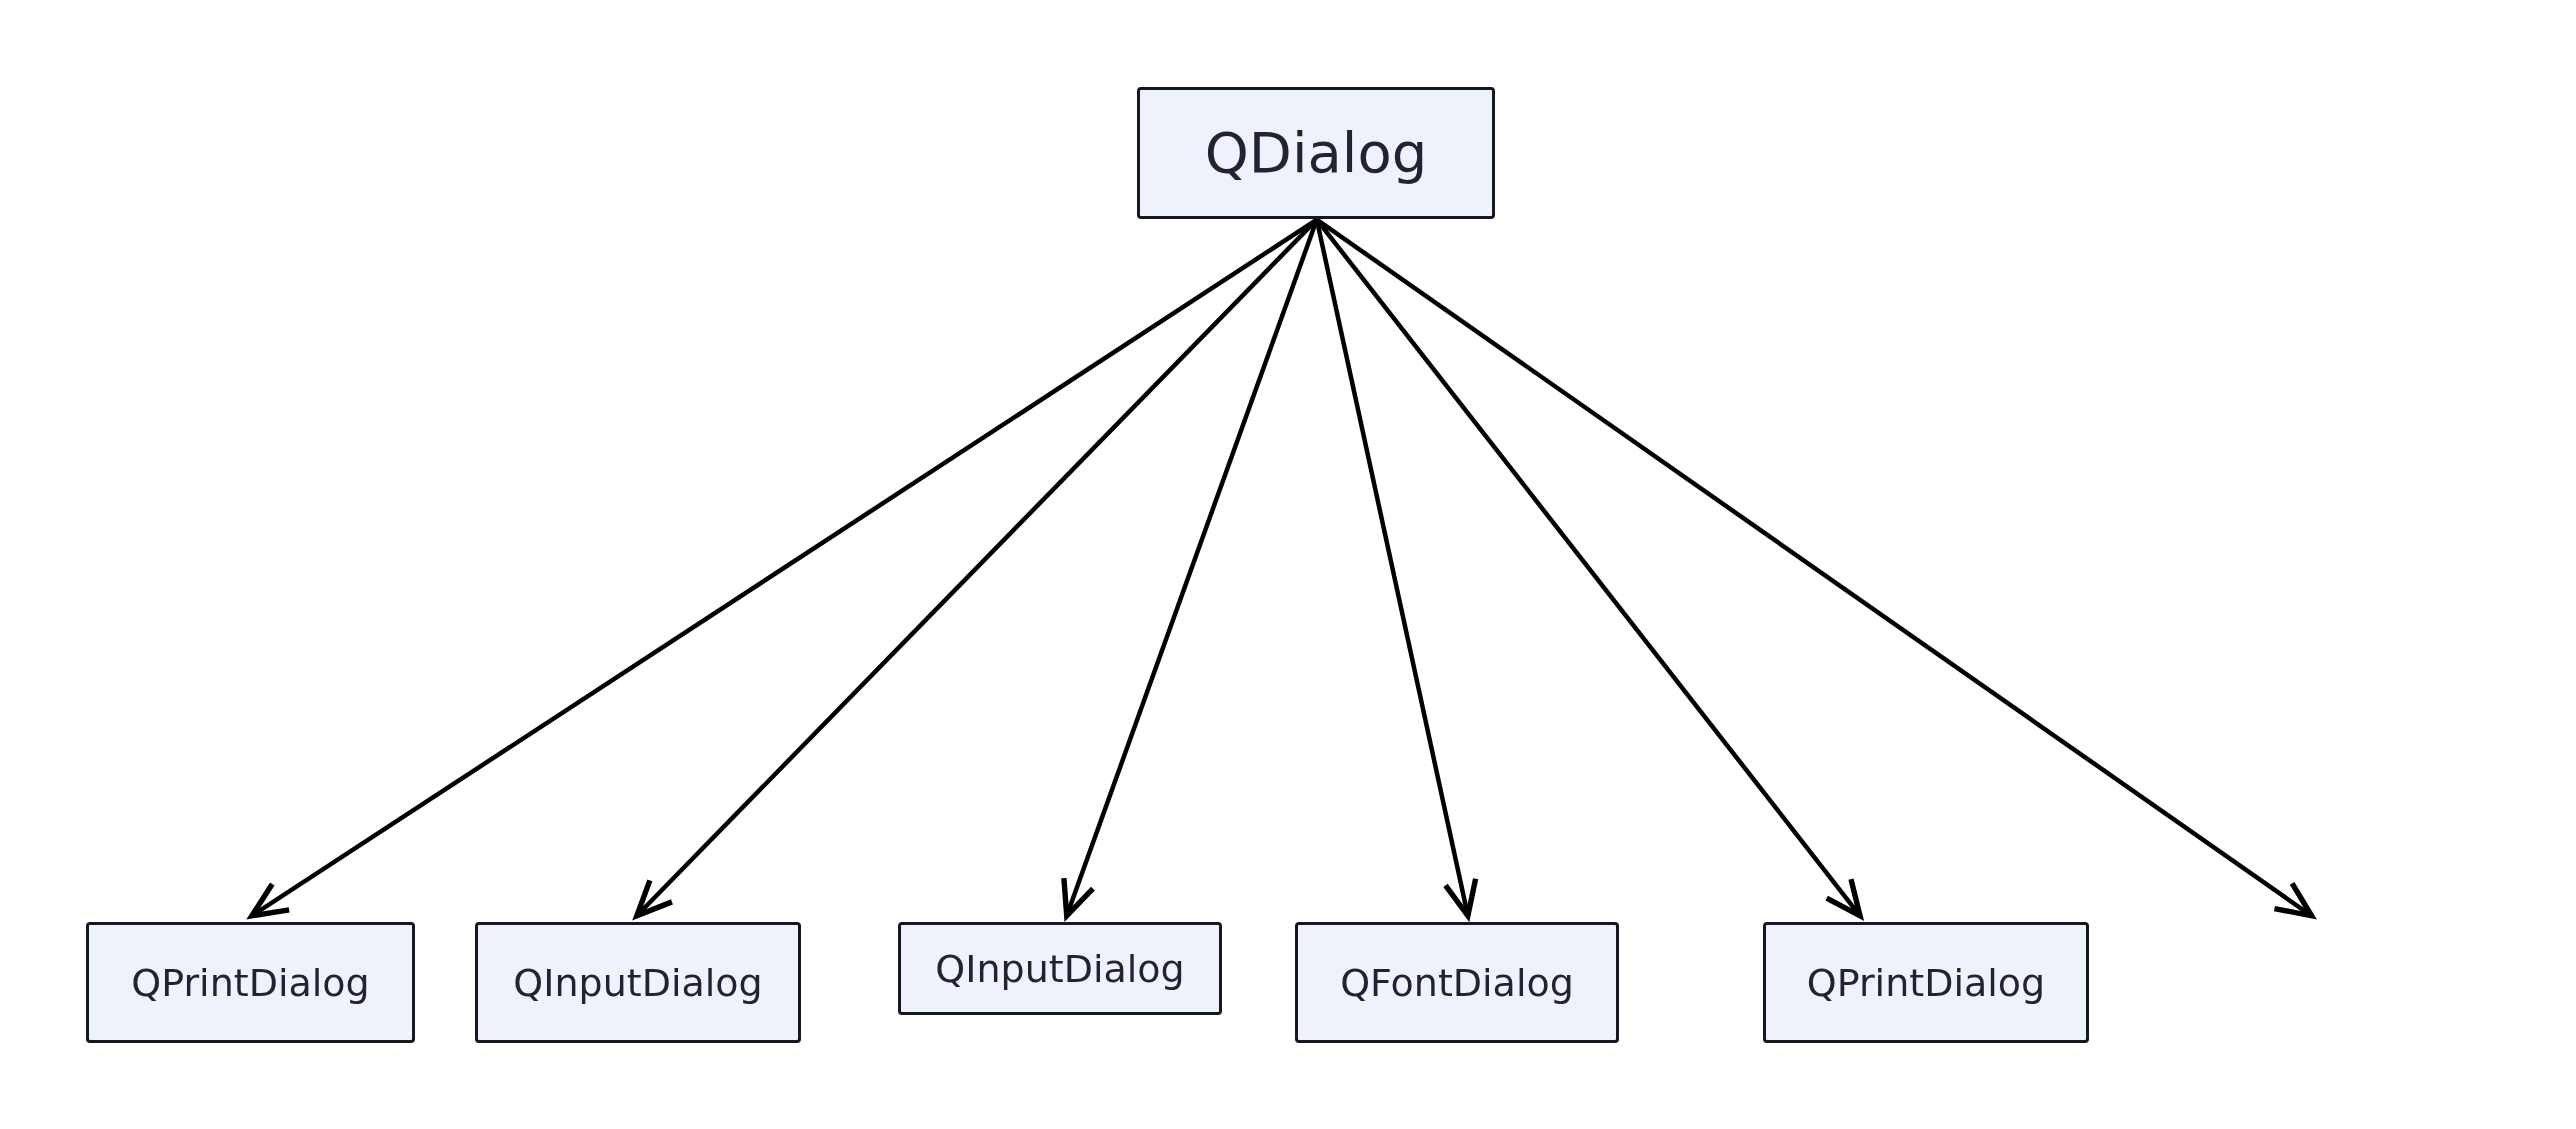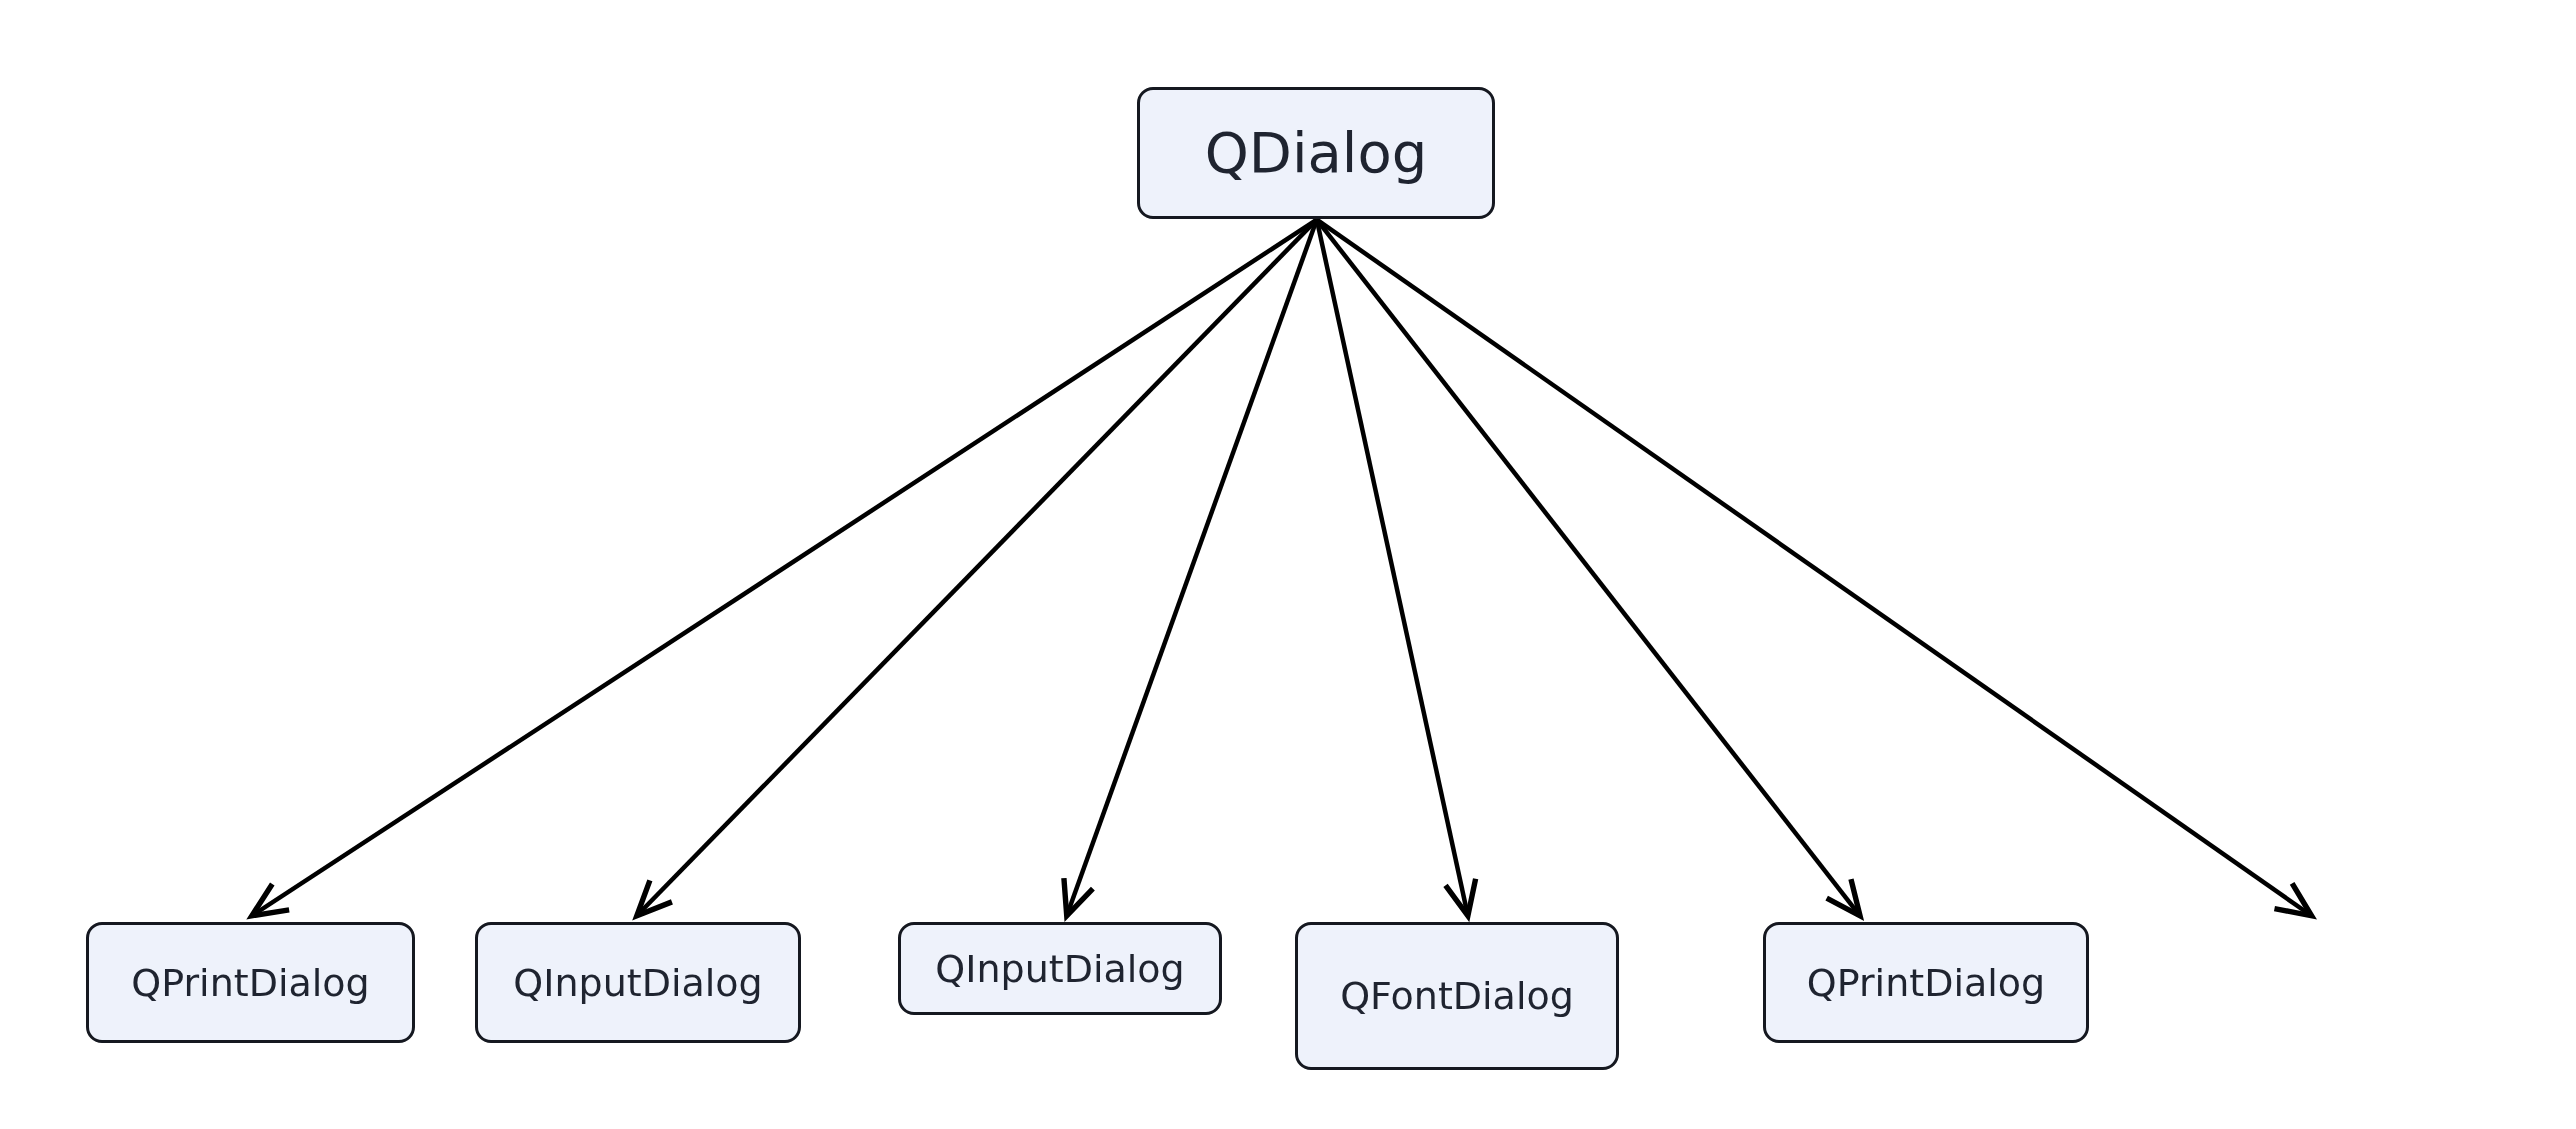--- a/index.html
+++ b/index.html
@@ -23,21 +23,21 @@
     left: 0;
     top: 0;
     width: 2576px;
     height: 1130px;
   }
   .node {
     position: absolute;
     box-sizing: border-box;
     background: #eef2fb;
     border: 3.6px solid #151820;
-    border-radius: 16px;
+    border-radius: 4px;
     display: flex;
     align-items: center;
     justify-content: center;
     color: #1f2430;
     z-index: 2;
   }
   .node-label {
     white-space: nowrap;
     line-height: 1;
     color: #1f2430;
@@ -88,21 +88,21 @@
   </div>
 
   <div class="node node-child" id="node-child-1" style="left: 475px; top: 922px; width: 326px; height: 121px;">
     <span class="node-label">QInputDialog</span>
   </div>
 
   <div class="node node-child" id="node-child-2" style="left: 898px; top: 922px; width: 324px; height: 93px;">
     <span class="node-label">QInputDialog</span>
   </div>
 
-  <div class="node node-child" id="node-child-3" style="left: 1295px; top: 922px; width: 324px; height: 148px; justify-content: center;">
+  <div class="node node-child" id="node-child-3" style="left: 1295px; top: 922px; width: 324px; height: 121px; justify-content: center;">
     <span class="node-label">QFontDialog</span>
   </div>
 
   <div class="node node-child" id="node-child-4" style="left: 1763px; top: 922px; width: 326px; height: 121px;">
     <span class="node-label">QPrintDialog</span>
   </div>
 
 
 </div>
 

